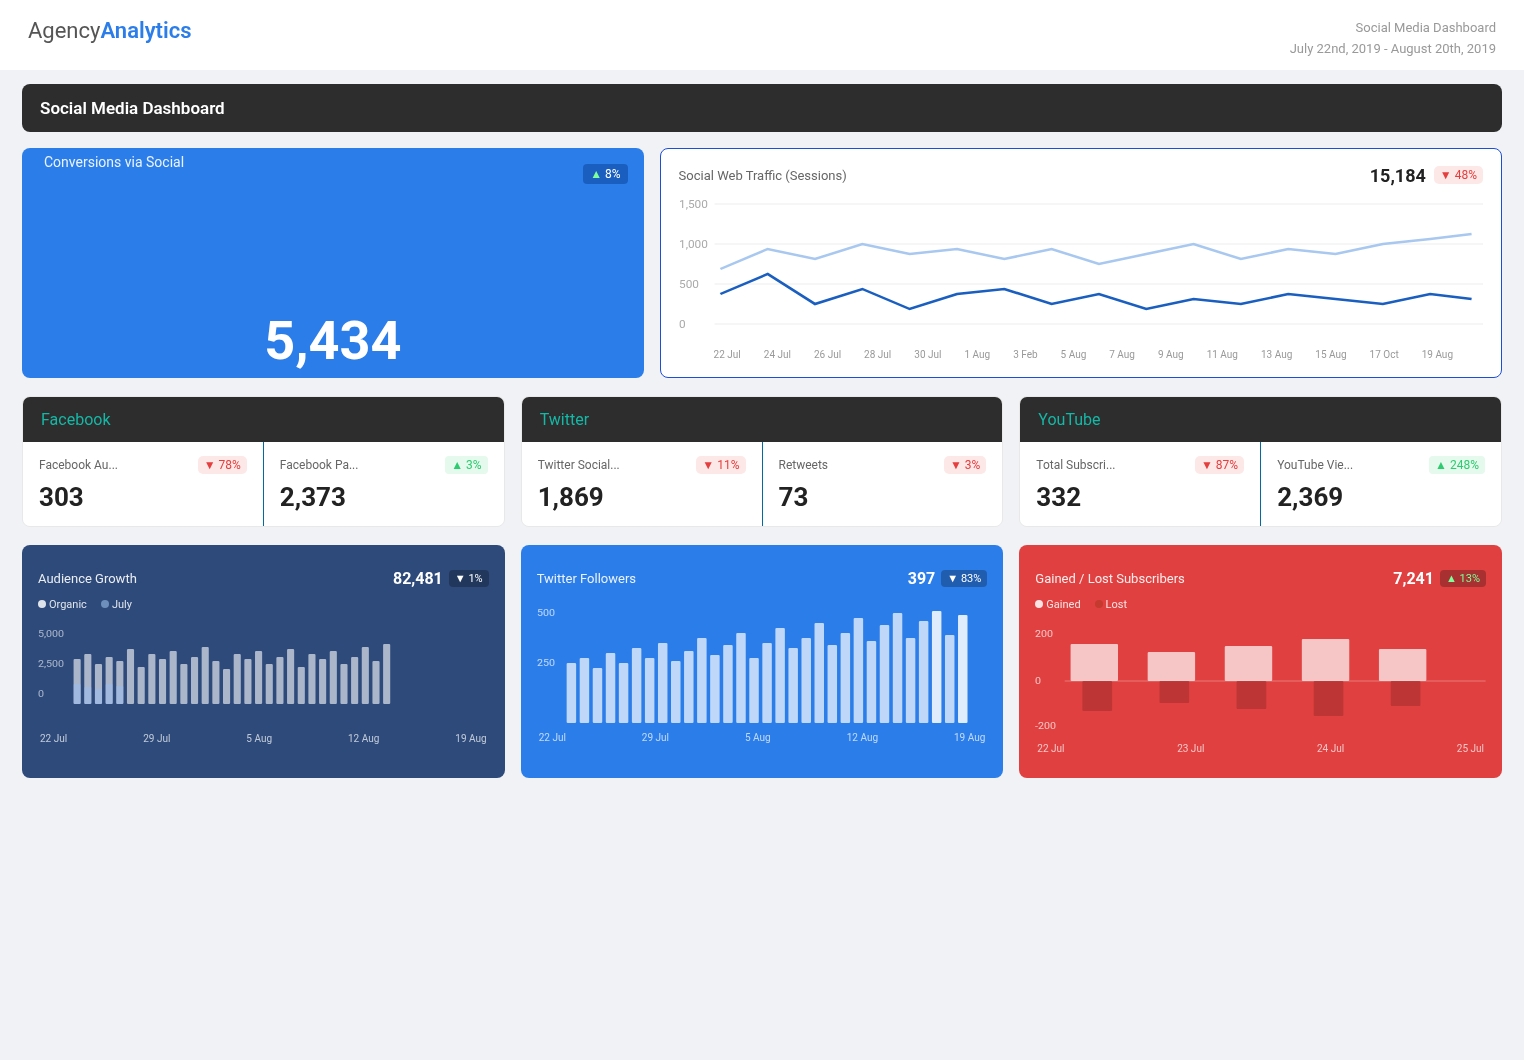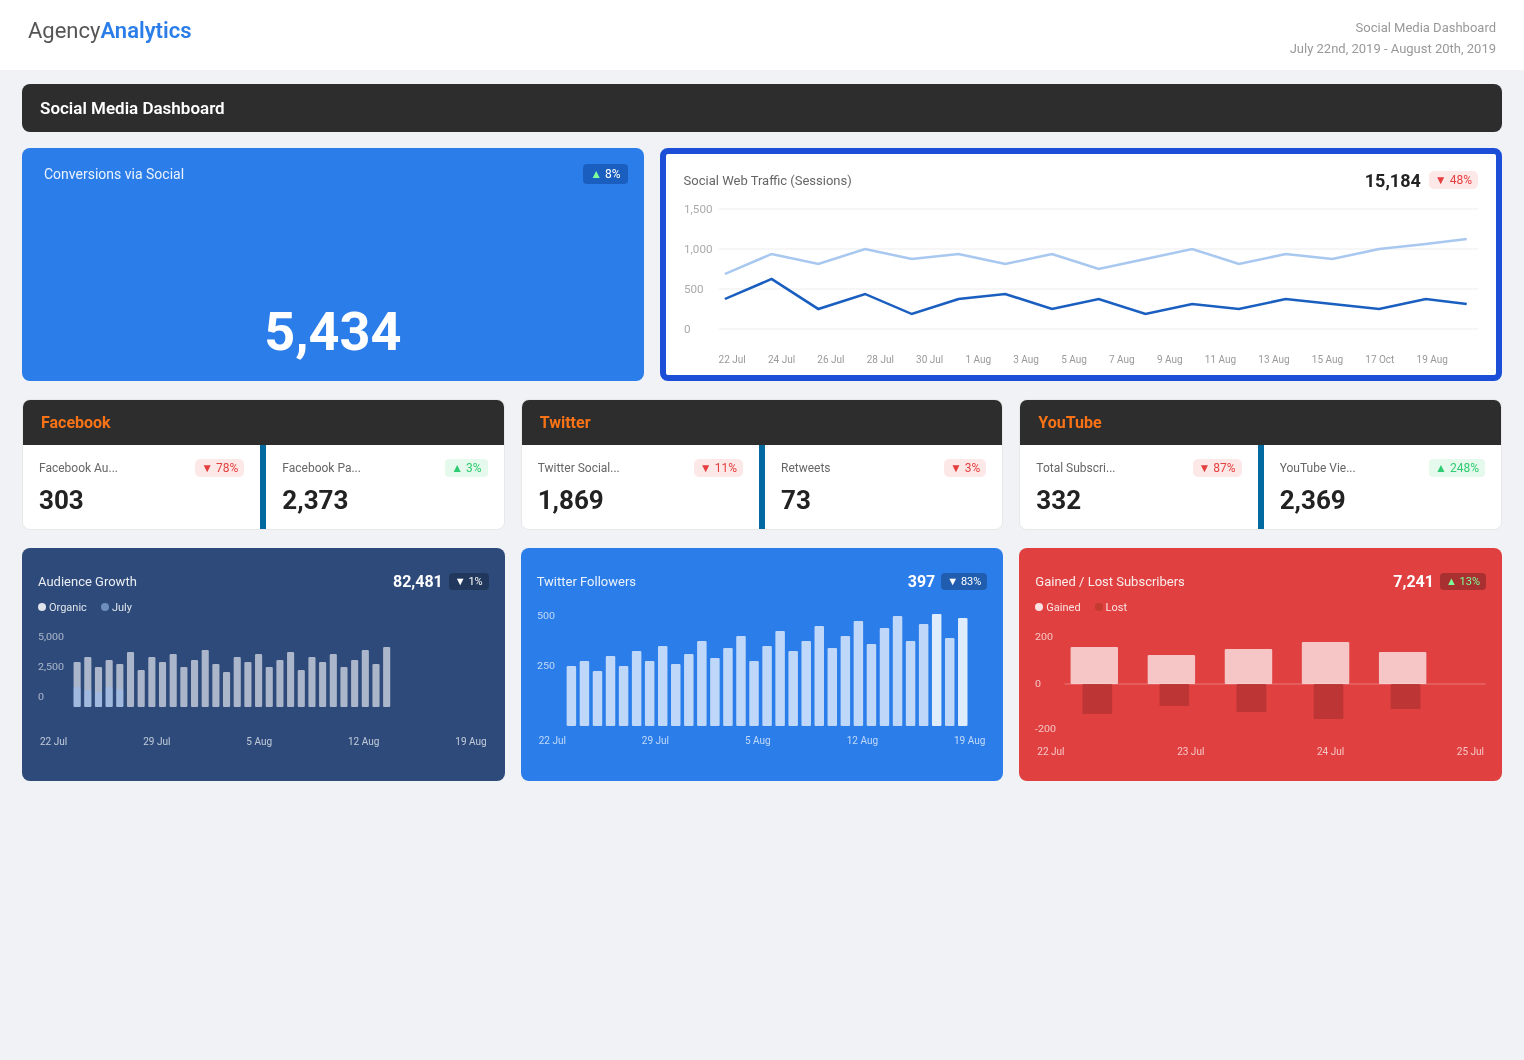--- a/index.html
+++ b/index.html
@@ -8,42 +8,42 @@
     .top-header { display: flex; justify-content: space-between; align-items: flex-start; padding: 18px 28px 10px; background: #fff; gap: 20px; }
     .logo { font-size: 22px; }
     .logo-agency { color: #555; font-weight: 400; }
     .logo-analytics { color: #2b7de9; font-weight: 600; }
     .header-meta { text-align: right; color: #999; font-size: 13px; line-height: 1.6; }
 
     .dashboard-wrapper { padding: 14px 22px 20px; }
 
     .top-widgets { display: flex; gap: 16px; margin-bottom: 18px; }
 
-    .conversions-card { background: #2b7de9; border-radius: 8px; padding: 18px 22px; flex: 0 0 42%; color: #fff; position: relative; min-height: 230px; display: flex; flex-direction: column; justify-content: space-between; }
+    .conversions-card { background: #2b7de9; border-radius: 8px; padding: 6px 22px; flex: 0 0 42%; color: #fff; position: relative; min-height: 230px; display: flex; flex-direction: column; justify-content: space-between; }
     .conversions-card .card-title { font-size: 14px; opacity: 0.9; }
     .conversions-card .card-badge { position: absolute; top: 16px; right: 16px; background: #1a5fc0; color: #fff; border-radius: 4px; padding: 3px 7px; font-size: 12px; display: flex; align-items: center; gap: 3px; }
     .conversions-card .card-badge .arrow-up { color: #7dff9a; }
     .conversions-card .main-value { font-size: 54px; font-weight: 700; text-align: center; margin-top: 30px; }
 
-    .traffic-card { background: #fff; border-radius: 8px; padding: 16px 18px; flex: 1; position: relative; border: 6px solid #1d4ed8; }
+    .traffic-card { background: #fff; border-radius: 8px; padding: 16px 18px; flex: 1; position: relative; border: 1px solid #1d4ed8; }
     .traffic-card .card-header { display: flex; justify-content: space-between; align-items: center; margin-bottom: 8px; }
     .traffic-card .card-title { font-size: 13px; color: #666; }
     .traffic-card .card-value-group { display: flex; align-items: center; gap: 8px; }
     .traffic-card .card-main-num { font-size: 18px; font-weight: 700; color: #222; }
     .badge-down { background: #fde8e8; color: #e53e3e; border-radius: 5px; padding: 2px 6px; font-size: 12px; display: flex; align-items: center; gap: 2px; }
     .badge-up { background: #e6f9ed; color: #2ecc71; border-radius: 4px; padding: 2px 6px; font-size: 12px; display: flex; align-items: center; gap: 2px; }
 
     .chart-area { width: 100%; height: 160px; position: relative; }
 
     
     .platforms-row { display: grid; grid-template-columns: 1fr 1fr 1fr; gap: 16px; margin-bottom: 18px; }
     .platform-block { border-radius: 8px; overflow: hidden; border: 1px solid #e8e8e8; }
-    .platform-header { background: #2d2d2d; color: #f97316; padding: 13px 18px; font-size: 16px; font-weight: 700; }
+    .platform-header { background: #2d2d2d; color: #14b8a6; padding: 13px 18px; font-size: 16px; font-weight: 400; }
     .platform-metrics { display: flex; background: #fff; }
-    .metric-card { flex: 1; padding: 14px 16px; border-right: 6px solid #0369a1; }
+    .metric-card { flex: 1; padding: 14px 16px; border-right: 1px solid #0369a1; }
     .metric-card:last-child { border-right: none; }
     .metric-top { display: flex; justify-content: space-between; align-items: center; margin-bottom: 8px; }
     .metric-label { font-size: 12px; color: #666; white-space: nowrap; overflow: hidden; text-overflow: ellipsis; max-width: 110px; }
     .metric-value { font-size: 26px; font-weight: 700; color: #222; }
 
     
     .bottom-charts { display: grid; grid-template-columns: 1fr 1fr 1fr; gap: 16px; }
     .chart-card { border-radius: 8px; overflow: hidden; padding: 24px 16px; min-height: 200px; }
     .chart-card.blue-dark { background: #2d4a7a; color: #fff; }
     .chart-card.blue-mid { background: #2b7de9; color: #fff; }
@@ -123,21 +123,21 @@
           <polyline points="35,100 75,80 115,110 155,95 195,115 235,100 275,95 315,110 355,100 395,115 435,105 475,110 515,100 555,105 595,110 635,100 670,105" fill="none" stroke="#1a5fc0" stroke-width="2.5"></polyline>
         </svg>
 
         <div style="display:flex; justify-content:space-between; font-size:10px; color:#999; padding: 0 30px 0 35px;">
           <span>22 Jul</span>
             <span>24 Jul</span>
             <span>26 Jul</span>
             <span>28 Jul</span>
             <span>30 Jul</span>
             <span>1 Aug</span>
-            <span>3 Aug</span>
+            <span>3 Feb</span>
             <span>5 Aug</span>
             <span>7 Aug</span>
             <span>9 Aug</span>
             <span>11 Aug</span>
             <span>13 Aug</span>
             <span>15 Aug</span>
             <span>17 Oct</span>
             <span>19 Aug</span>
         </div>
       </div>

